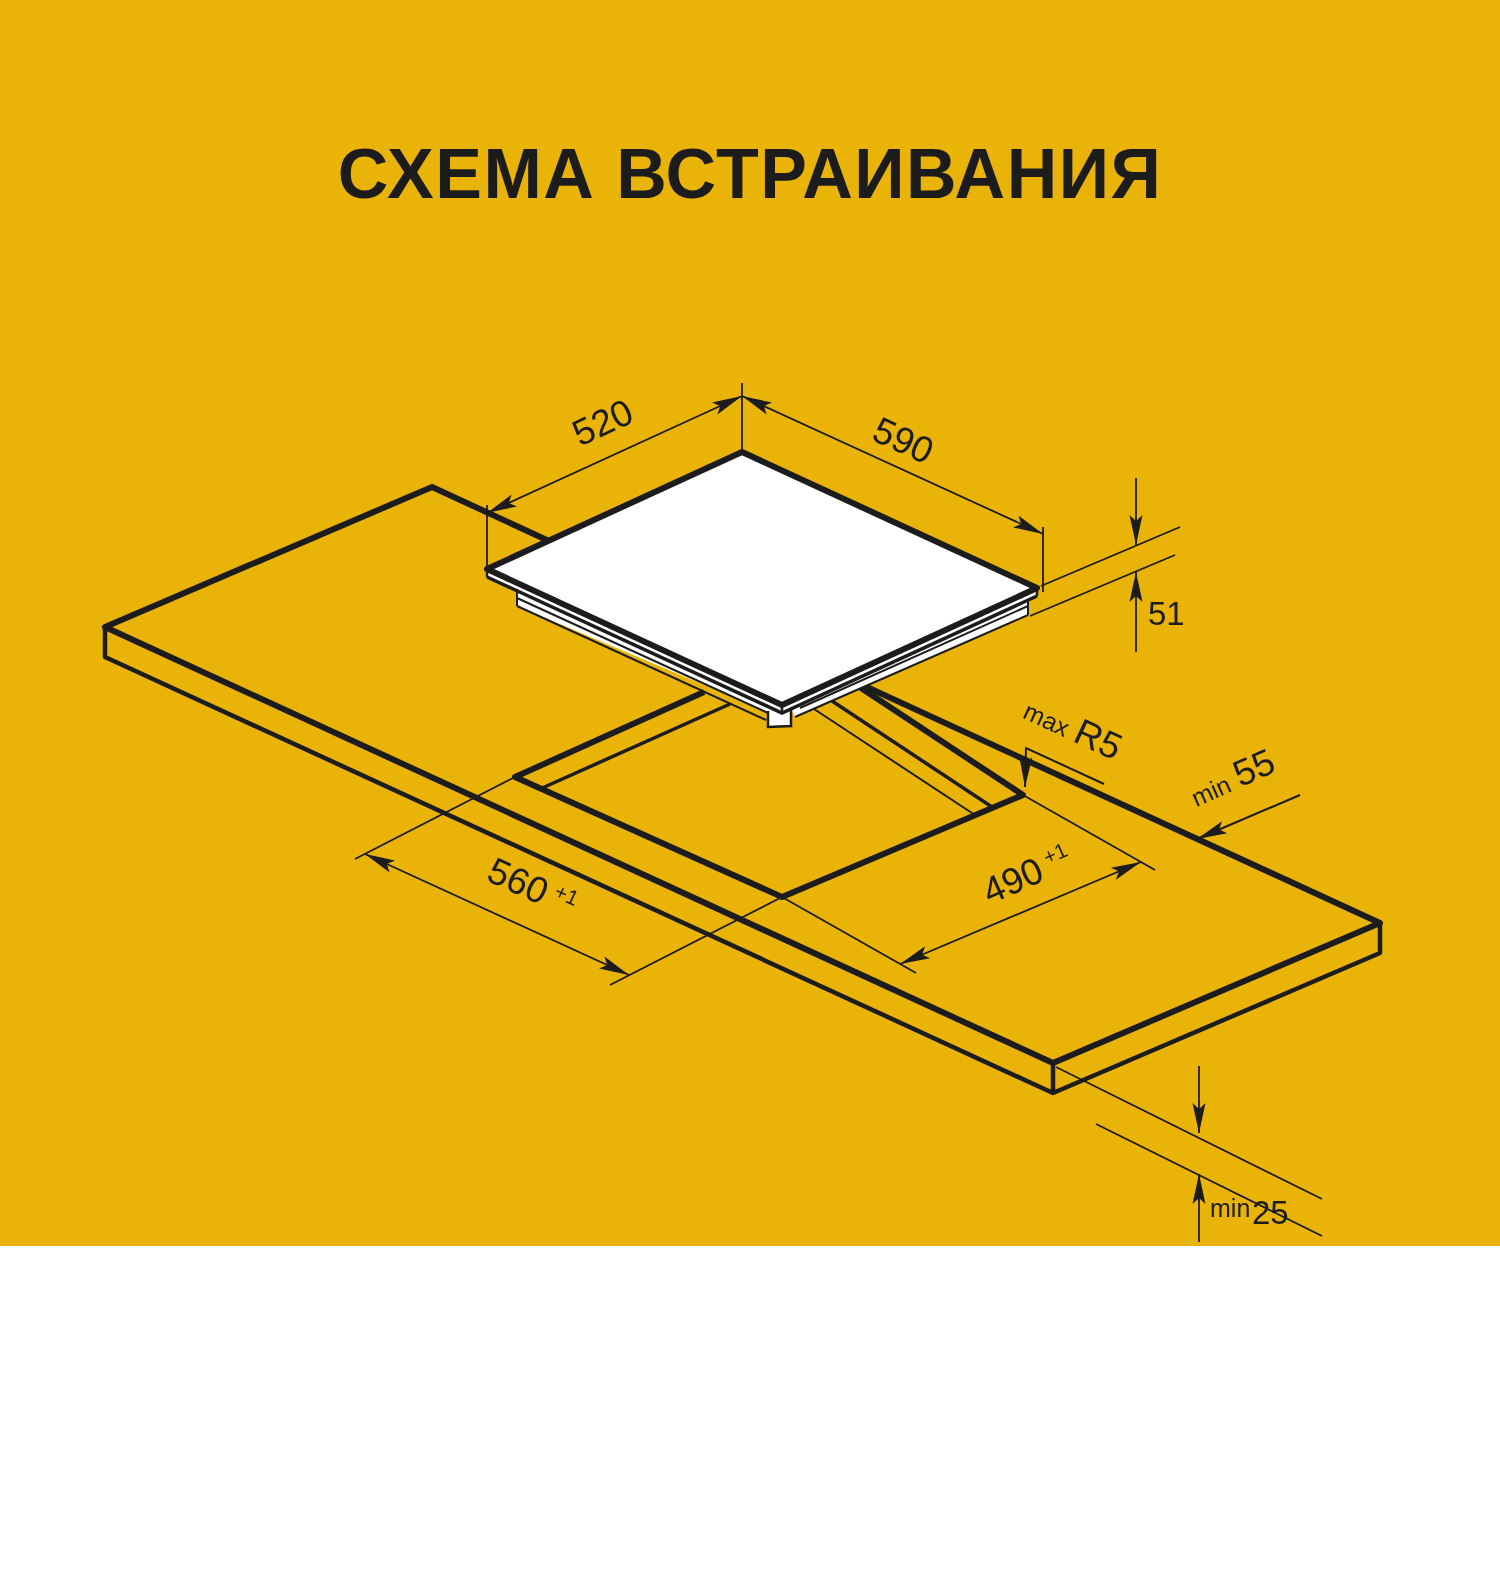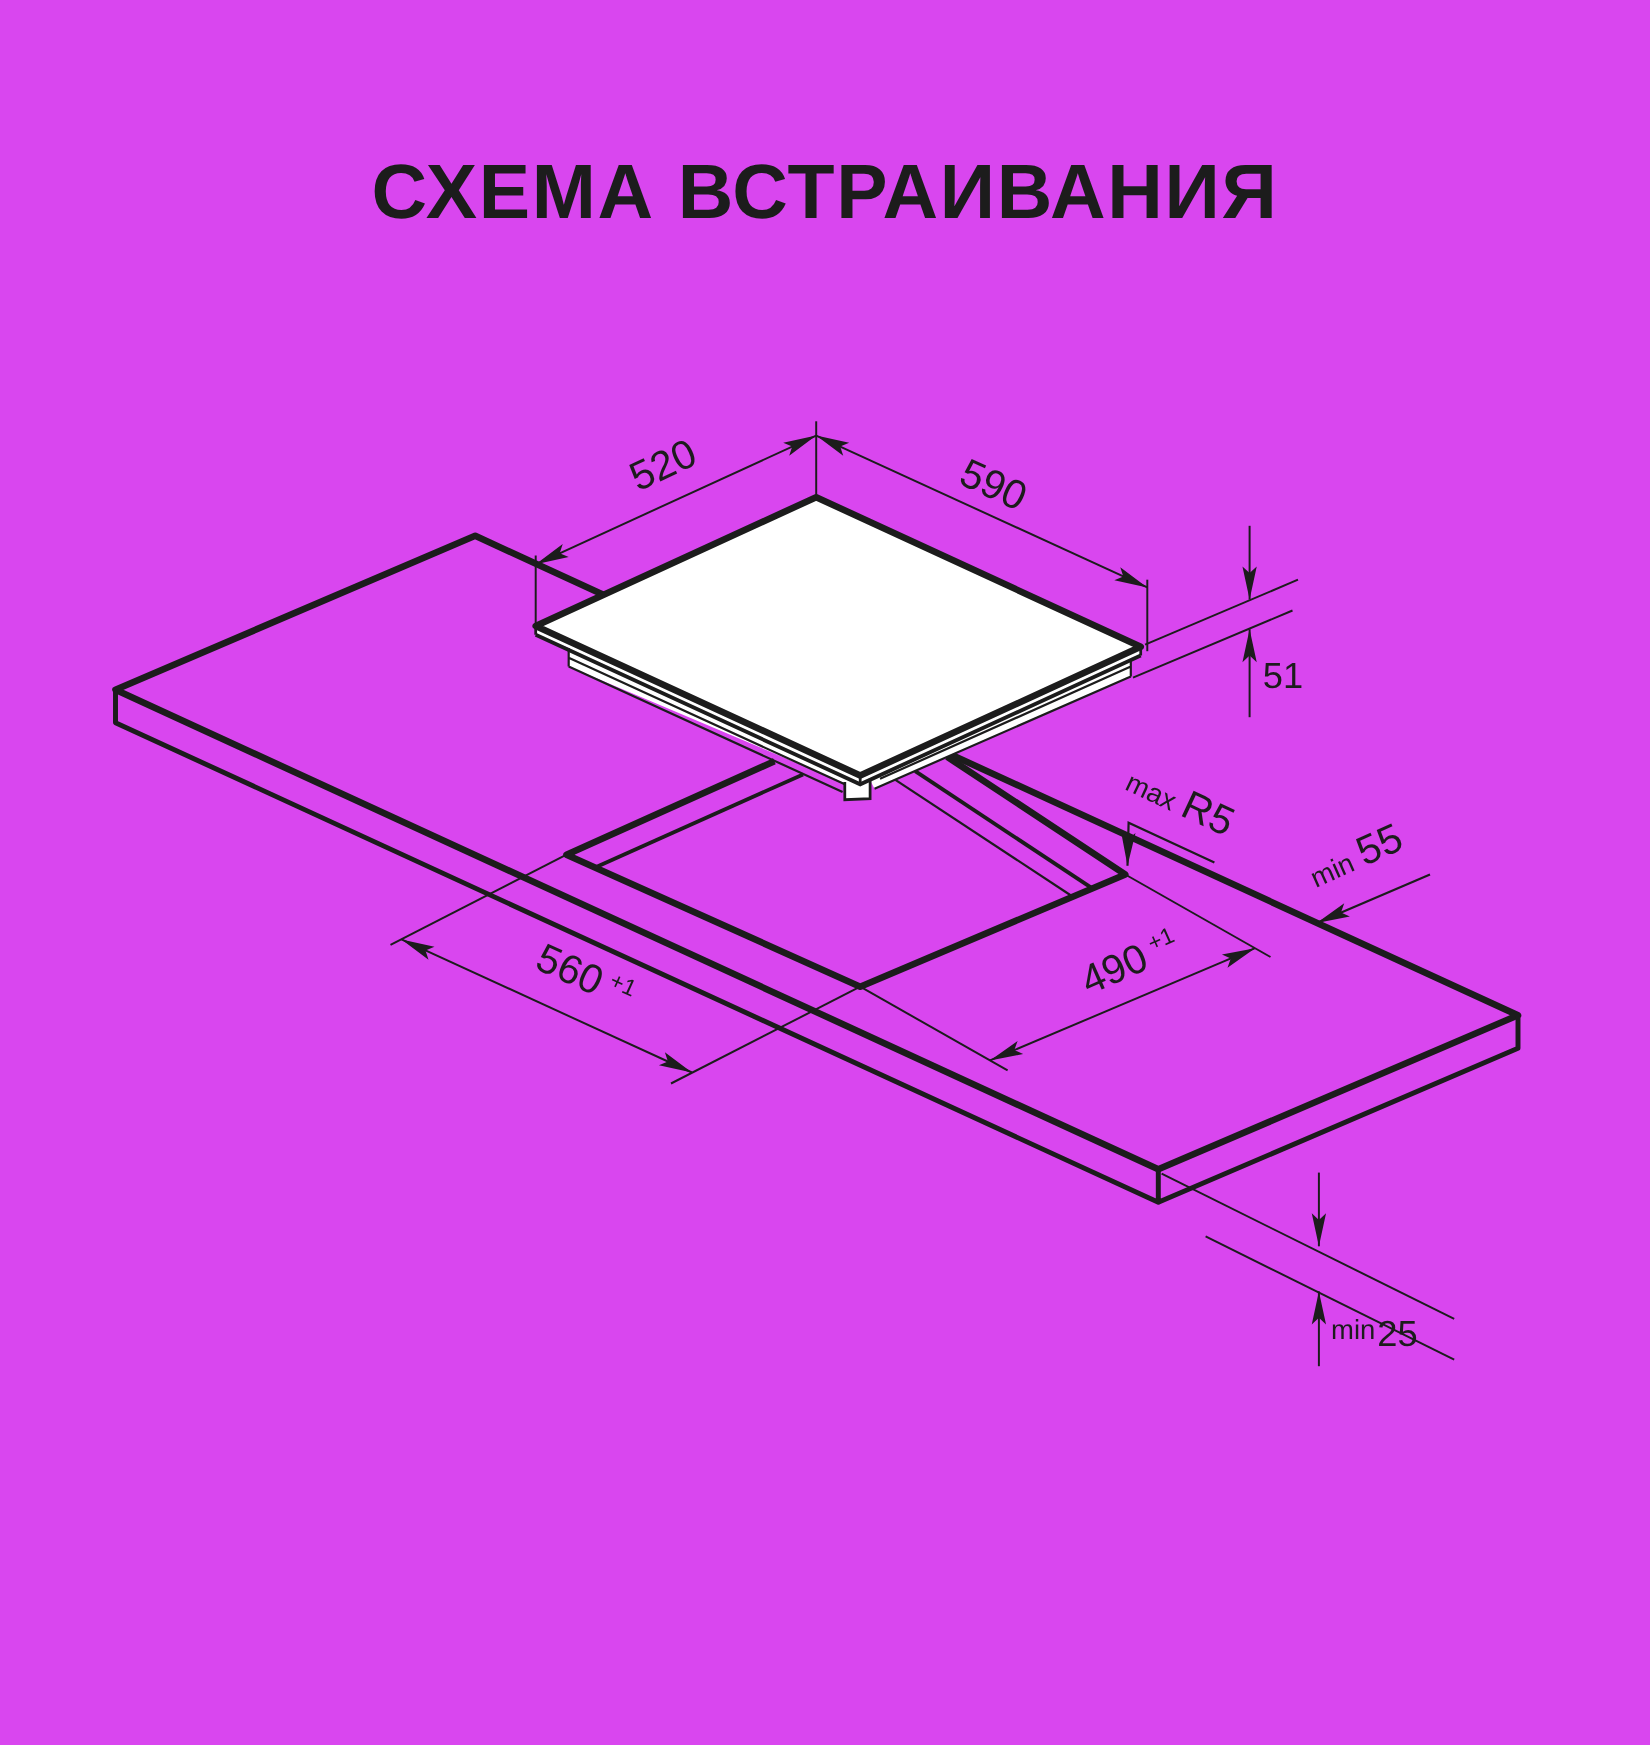--- a/index.html
+++ b/index.html
@@ -1,16 +1,16 @@
 <!DOCTYPE html>
 <html><head>
 <meta charset="utf-8">
 <style>
   html,body{margin:0;padding:0;background:#fff;}
-  #page{position:relative;width:1500px;height:1586px;background:#d946ef;overflow:hidden;
+  #page{position:relative;width:1500px;height:1246px;background:#eab308;overflow:hidden;
         font-family:"Liberation Sans",sans-serif;text-align:center;}
   svg{position:absolute;left:0;top:0;}
   .ln{fill:none;stroke:#1c1c1c;}
   .w6{stroke-width:6;stroke-linejoin:round;}
   .w45{stroke-width:4.5;stroke-linejoin:round;}
   .w35{stroke-width:3.5;}
   .w25{stroke-width:2.5;}
   .w2{stroke-width:2;}
   .dim{stroke-width:1.8;}
   text{fill:#1c1c1c;}

